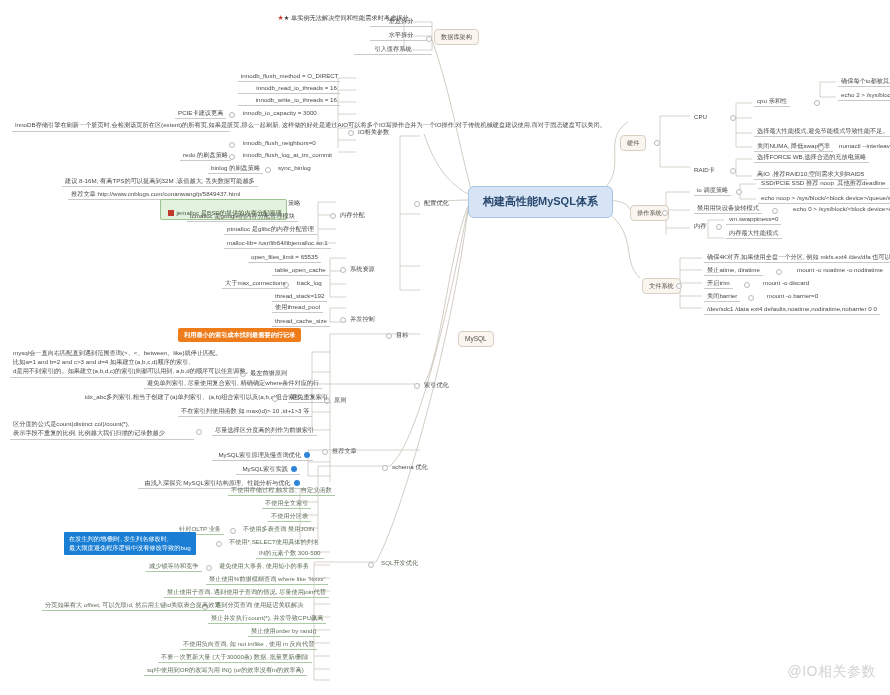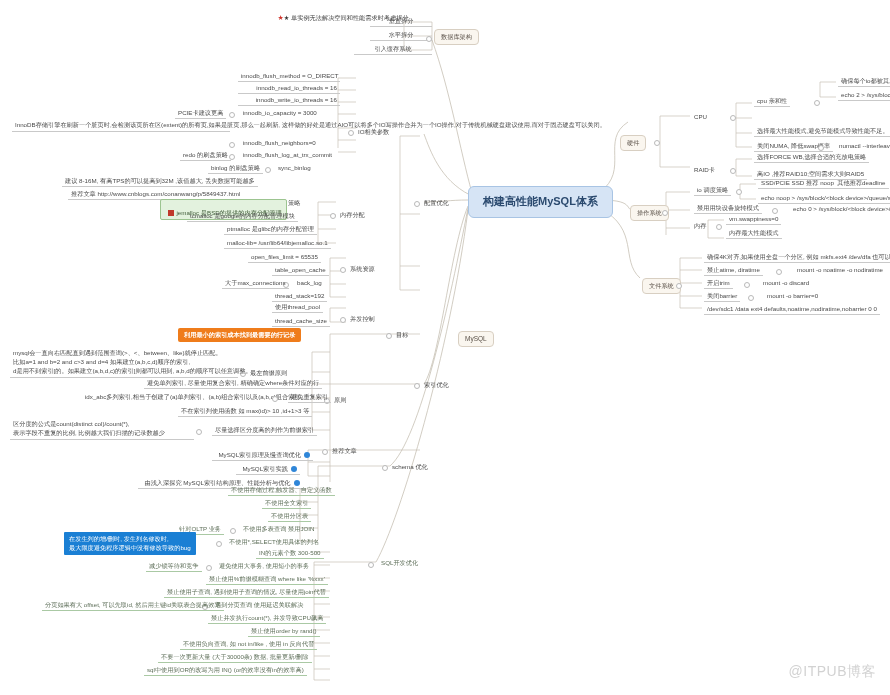--- a/index.html
+++ b/index.html
@@ -399,15 +399,15 @@
 <div class="node leaf g" style="left:164px;top:587px;">禁止使用子查询, 遇到使用子查询的情况, 尽量使用join代替</div>
 <div class="node leaf g plain" style="left:212px;top:600px;">遇到分页查询 使用延迟关联解决</div>
 <div class="dot" style="left:202px;top:604px;"></div>
 <div class="node leaf g" style="left:42px;top:600px;">分页如果有大 offset, 可以先取id, 然后用主键id关联表合提高效率</div>
 <div class="node leaf g" style="left:208px;top:613px;">禁止并发执行count(*), 并发导致CPU飙高</div>
 <div class="node leaf g" style="left:248px;top:626px;">禁止使用order by rand()</div>
 <div class="node leaf g" style="left:180px;top:639px;">不使用负向查询, 如 not in/like , 使用 in 反向代替</div>
 <div class="node leaf g" style="left:158px;top:652px;">不要一次更新大量 (大于30000条) 数据, 批量更新/删除</div>
 <div class="node leaf g" style="left:144px;top:665px;">sql中使用到OR的改写为用 IN() (or的效率没有in的效率高)</div>
 
-<div class="watermark">@ITPUB博客</div>
+<div class="watermark">@IO相关参数</div>
 
 </div>
 
 </body></html>

